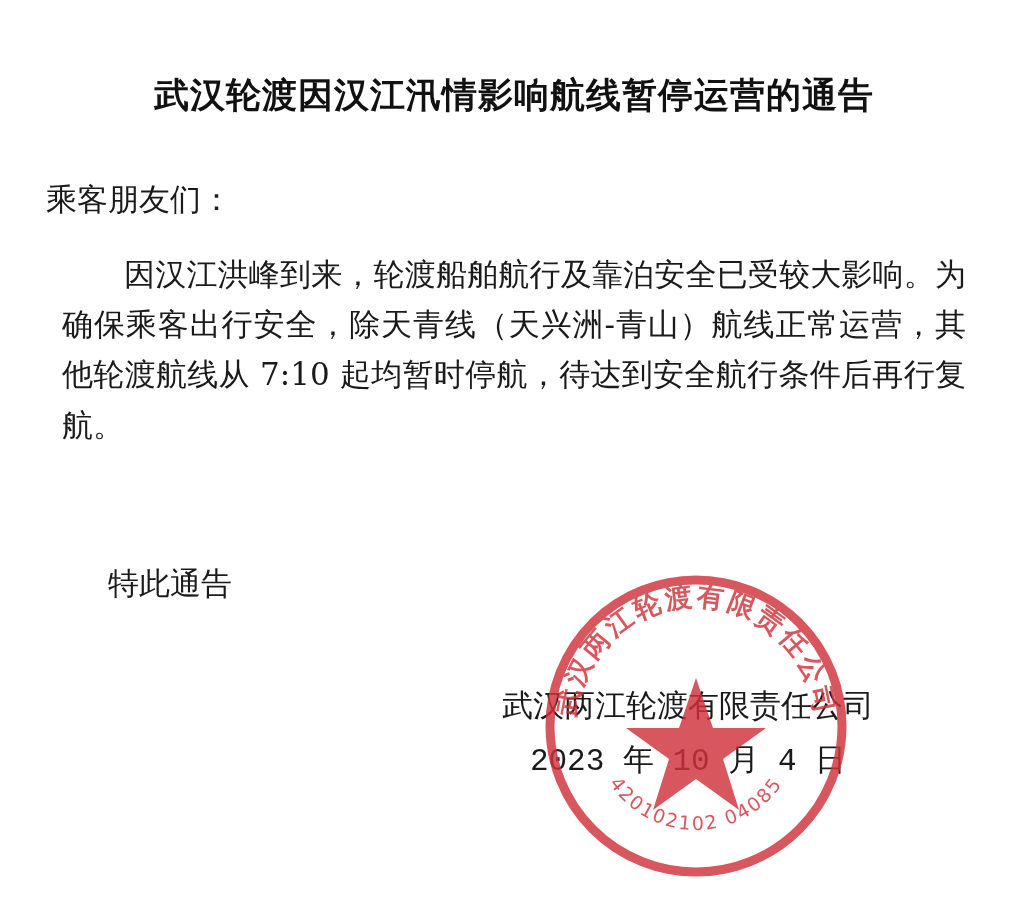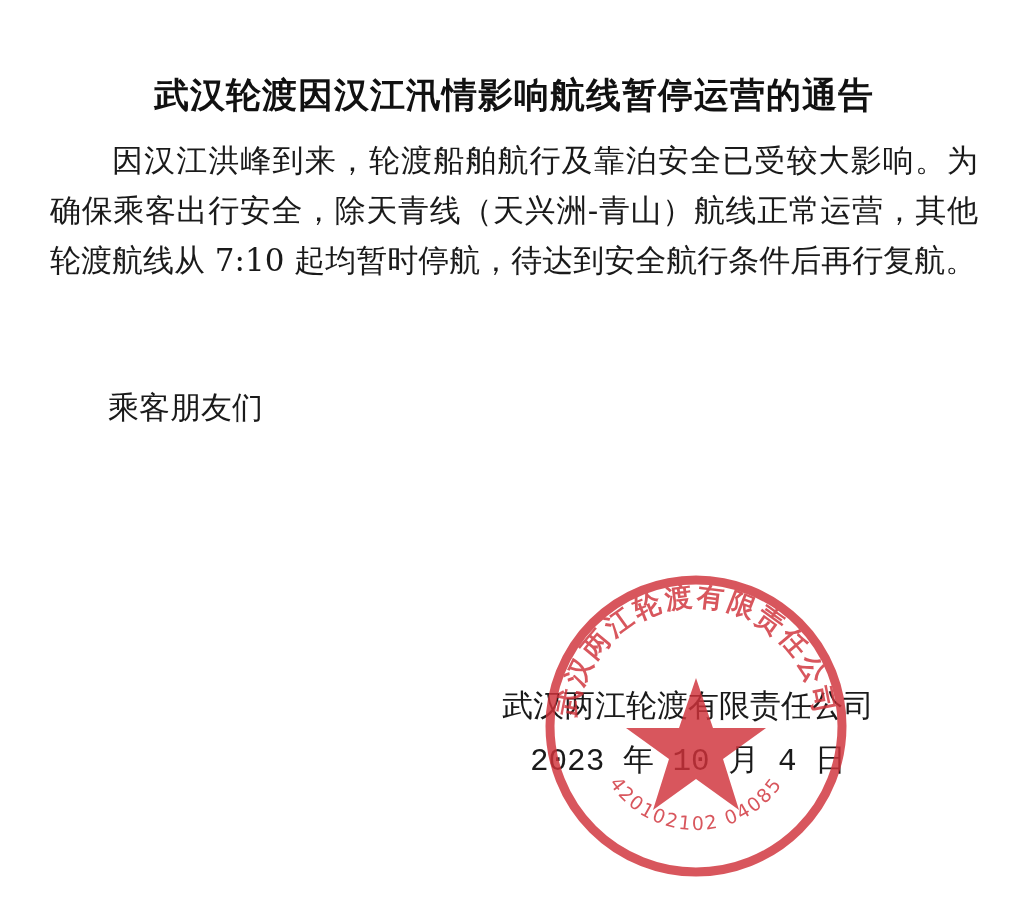--- a/index.html
+++ b/index.html
@@ -37,21 +37,21 @@
 
   .salutation {
     margin: 0;
     padding-top: 60px;
     font-size: 31px;
     line-height: 1.35;
     color: #1a1a1a;
   }
 
   .body-para {
-    margin: 4px;
+    margin: 16px;
     padding-top: 12px;
     font-size: 31px;
     line-height: 1.62;
     text-align: justify;
     text-justify: inter-ideograph;
     text-indent: 62px;
     color: #1a1a1a;
   }
 
   .closing {
@@ -101,24 +101,25 @@
     opacity: 0.82;
   }
 </style>
 </head>
 <body>
 
 <div class="page">
 
   <h1 class="doc-title">武汉轮渡因汉江汛情影响航线暂停运营的通告</h1>
 
+  <p class="salutation">乘客朋友们：</p>
 
   <p class="body-para">因汉江洪峰到来，轮渡船舶航行及靠泊安全已受较大影响。为确保乘客出行安全，除天青线（天兴洲-青山）航线正常运营，其他轮渡航线从 7:10 起均暂时停航，待达到安全航行条件后再行复航。</p>
 
-  <p class="closing">乘客朋友们</p>
+  <p class="closing">特此通告</p>
 
   <div class="signature-block">
     <div class="sig-company">武汉两江轮渡有限责任公司</div>
     <div class="sig-date">2023 年 10 月 4 日</div>
   </div>
 
   <div class="seal">
     <svg viewBox="0 0 312 312" xmlns="http://www.w3.org/2000/svg" aria-hidden="true">
       <defs>
         <path id="sealTopArc" d="M 36,156 A 120,120 0 0 1 276,156"></path>

